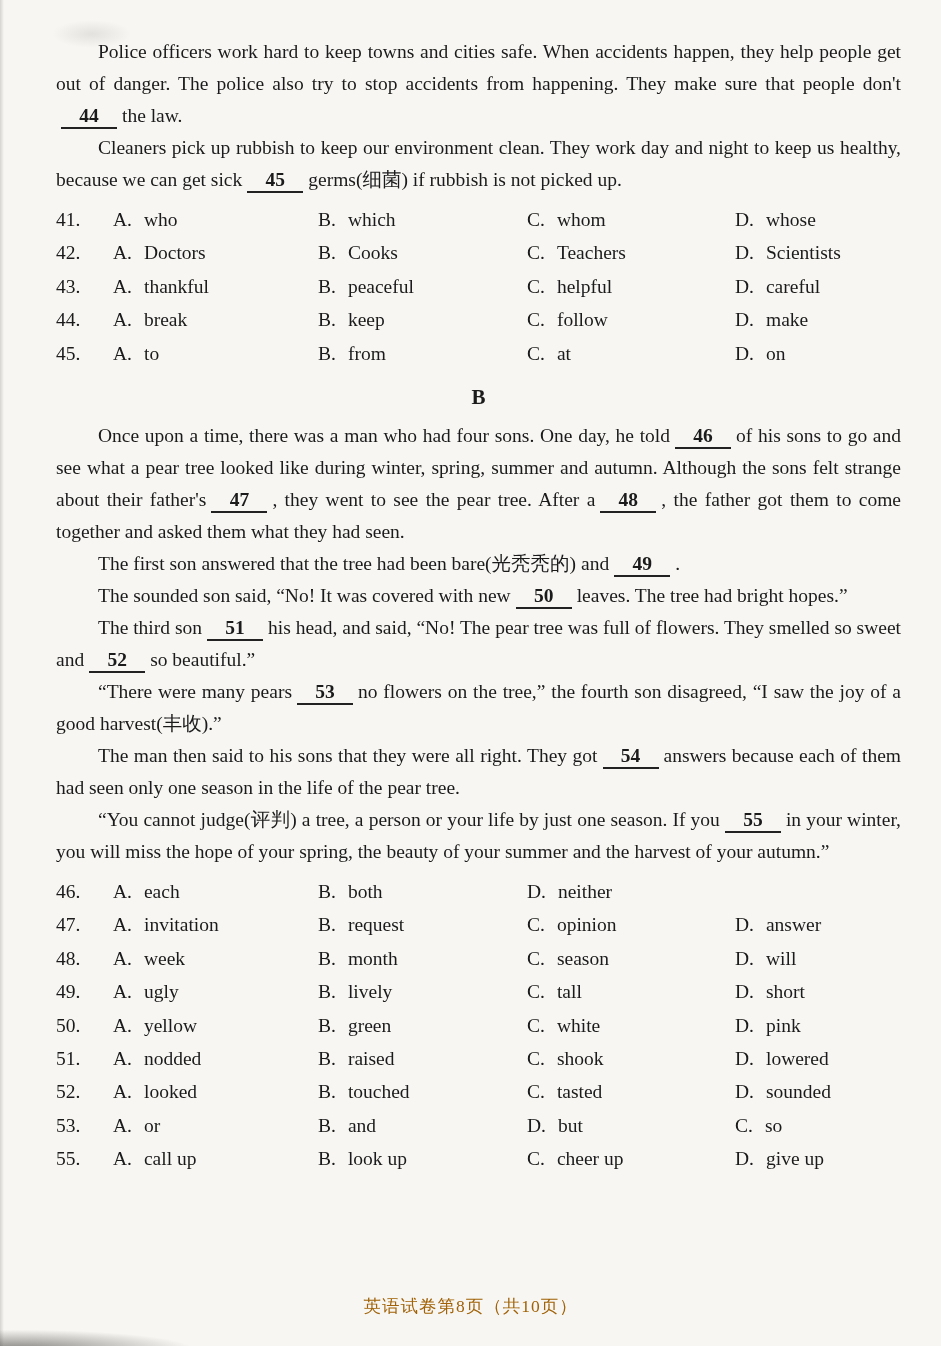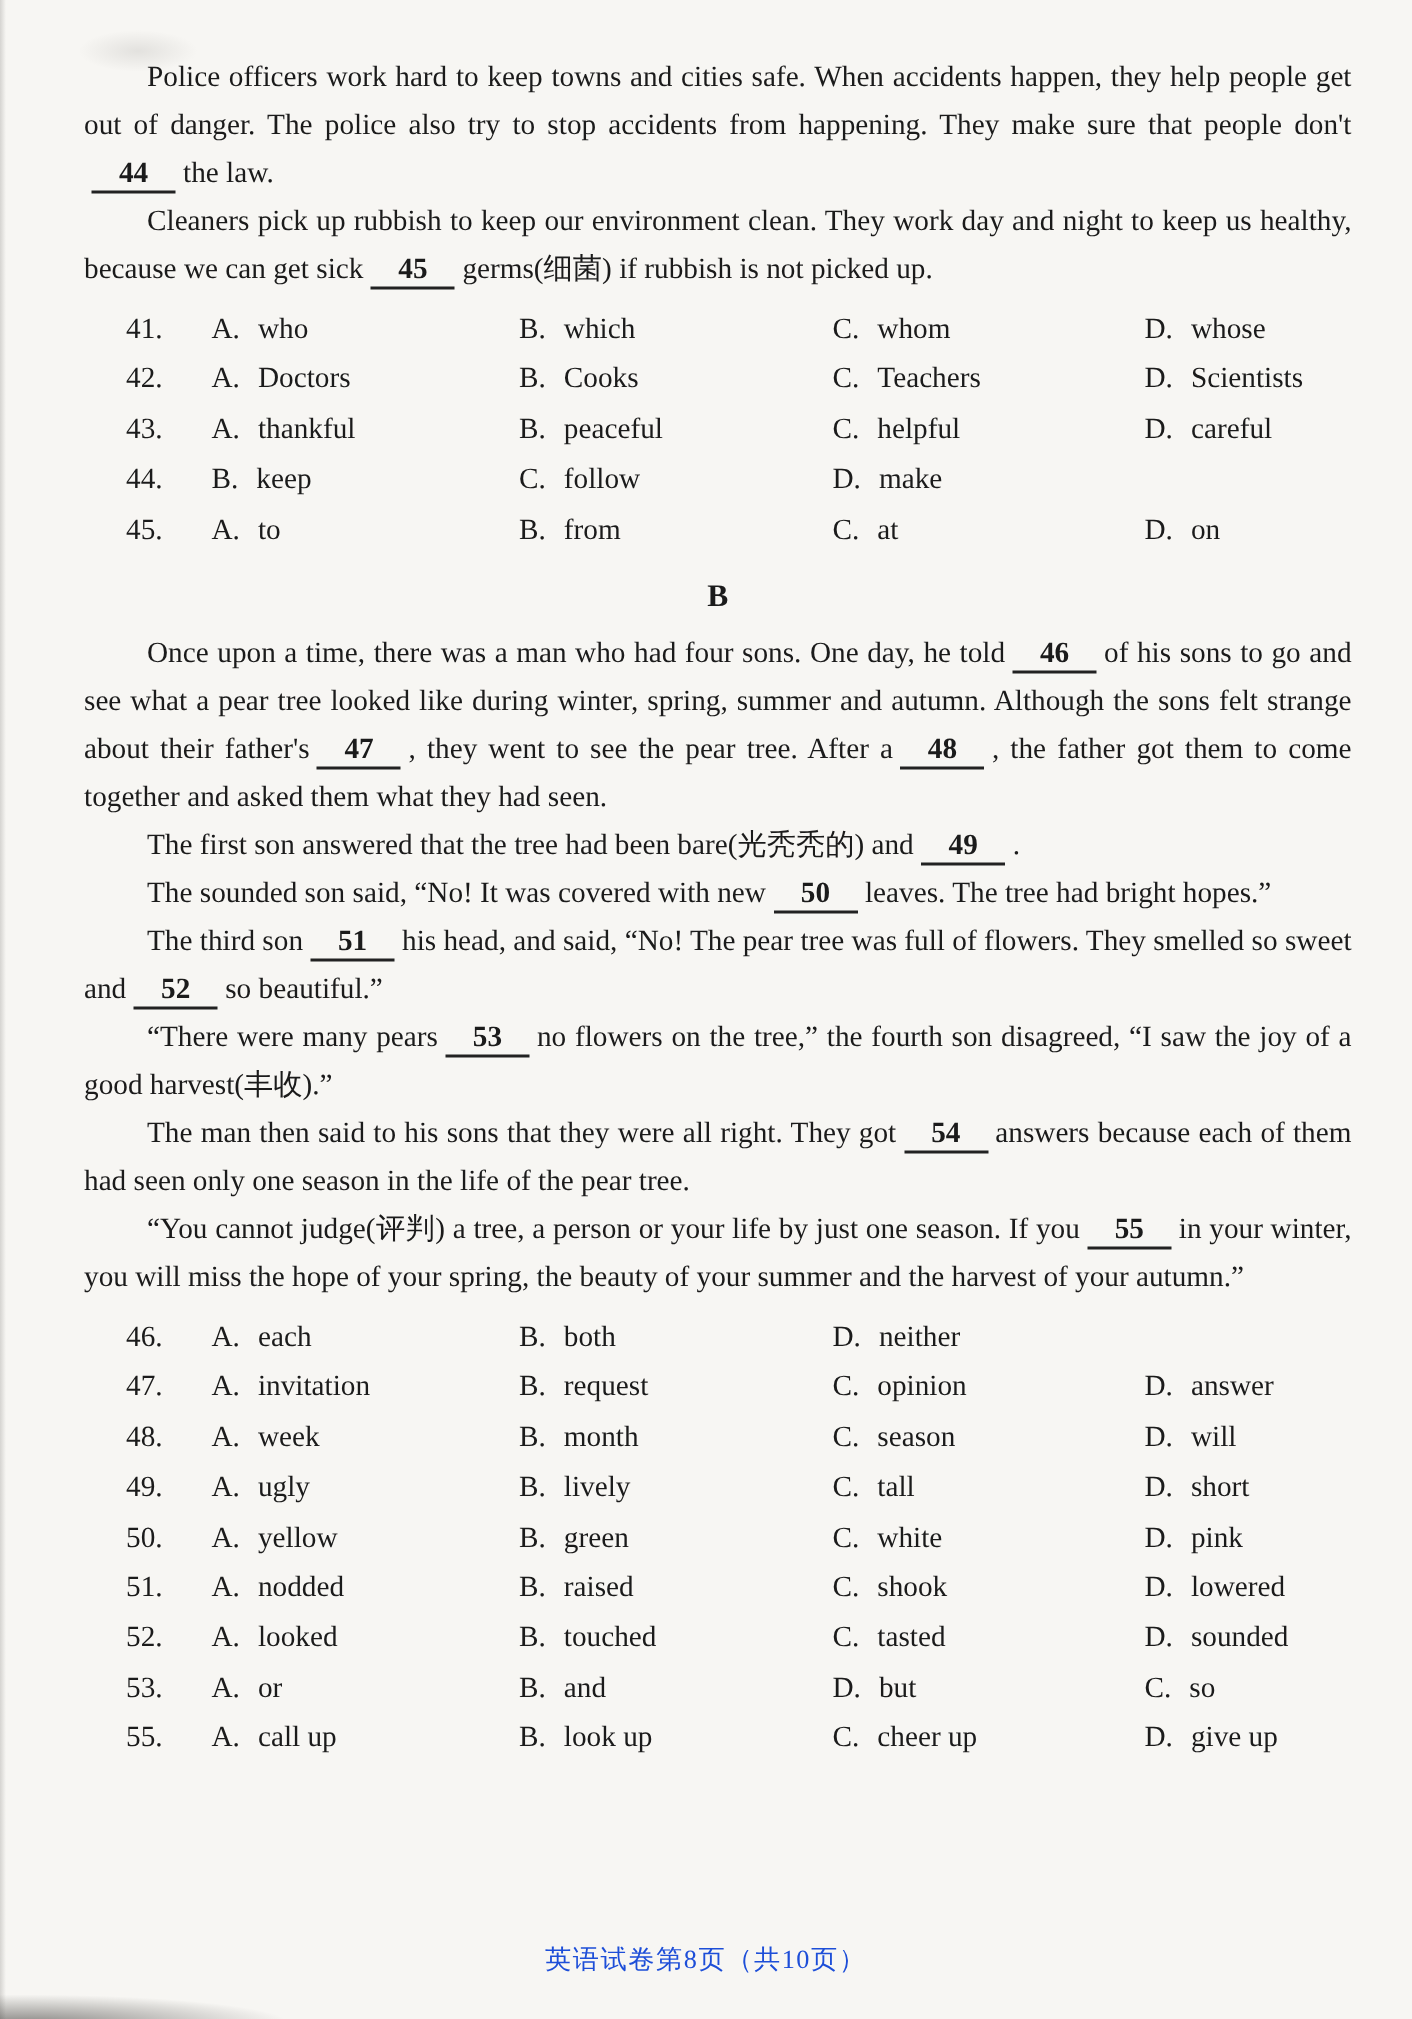--- a/index.html
+++ b/index.html
@@ -35,37 +35,37 @@
     font-weight: bold;
   }
   .section-heading {
     width: 845px;
     text-align: center;
     font-weight: bold;
     font-size: 21px;
     line-height: 30px;
     margin: 12px 0 8px 0;
   }
-  .q-block { margin-top: 7px; margin-left: 28px; }
+  .q-block { margin-top: 7px; }
   .q-row {
     display: grid;
     grid-template-columns: 57px 205px 209px 208px auto;
     font-size: 19.5px;
     line-height: 33.4px;
     align-items: baseline;
   }
   .q-num { white-space: nowrap; }
   .q-opt { white-space: nowrap; }
   .q-letter { display: inline-block; margin-right: 12px; }
   .footer {
     position: absolute; left: 0; right: 0; bottom: 28px;
     text-align: center;
     font-size: 17.5px;
     letter-spacing: 1px;
-    color: #1d4ed8;
+    color: #a16207;
   }
   
   .smudge-top-left {
     position: absolute; left: 52px; top: 20px;
     width: 80px; height: 28px;
     background: radial-gradient(ellipse at center, rgba(120,118,114,0.16), rgba(120,118,114,0) 70%);
     pointer-events: none;
   }
   .smudge-bottom-left {
     position: absolute; left: 0; bottom: 0;
@@ -109,20 +109,21 @@
       <div class="q-row">
         <span class="q-num">43.</span>
         <span class="q-opt"><span class="q-letter">A.</span><span class="q-text">thankful</span></span>
         <span class="q-opt"><span class="q-letter">B.</span><span class="q-text">peaceful</span></span>
         <span class="q-opt"><span class="q-letter">C.</span><span class="q-text">helpful</span></span>
         <span class="q-opt"><span class="q-letter">D.</span><span class="q-text">careful</span></span>
       </div>
 
       <div class="q-row">
         <span class="q-num">44.</span>
+        <span class="q-opt"><span class="q-letter">A.</span><span class="q-text">break</span></span>
         <span class="q-opt"><span class="q-letter">B.</span><span class="q-text">keep</span></span>
         <span class="q-opt"><span class="q-letter">C.</span><span class="q-text">follow</span></span>
         <span class="q-opt"><span class="q-letter">D.</span><span class="q-text">make</span></span>
       </div>
 
       <div class="q-row">
         <span class="q-num">45.</span>
         <span class="q-opt"><span class="q-letter">A.</span><span class="q-text">to</span></span>
         <span class="q-opt"><span class="q-letter">B.</span><span class="q-text">from</span></span>
         <span class="q-opt"><span class="q-letter">C.</span><span class="q-text">at</span></span>

